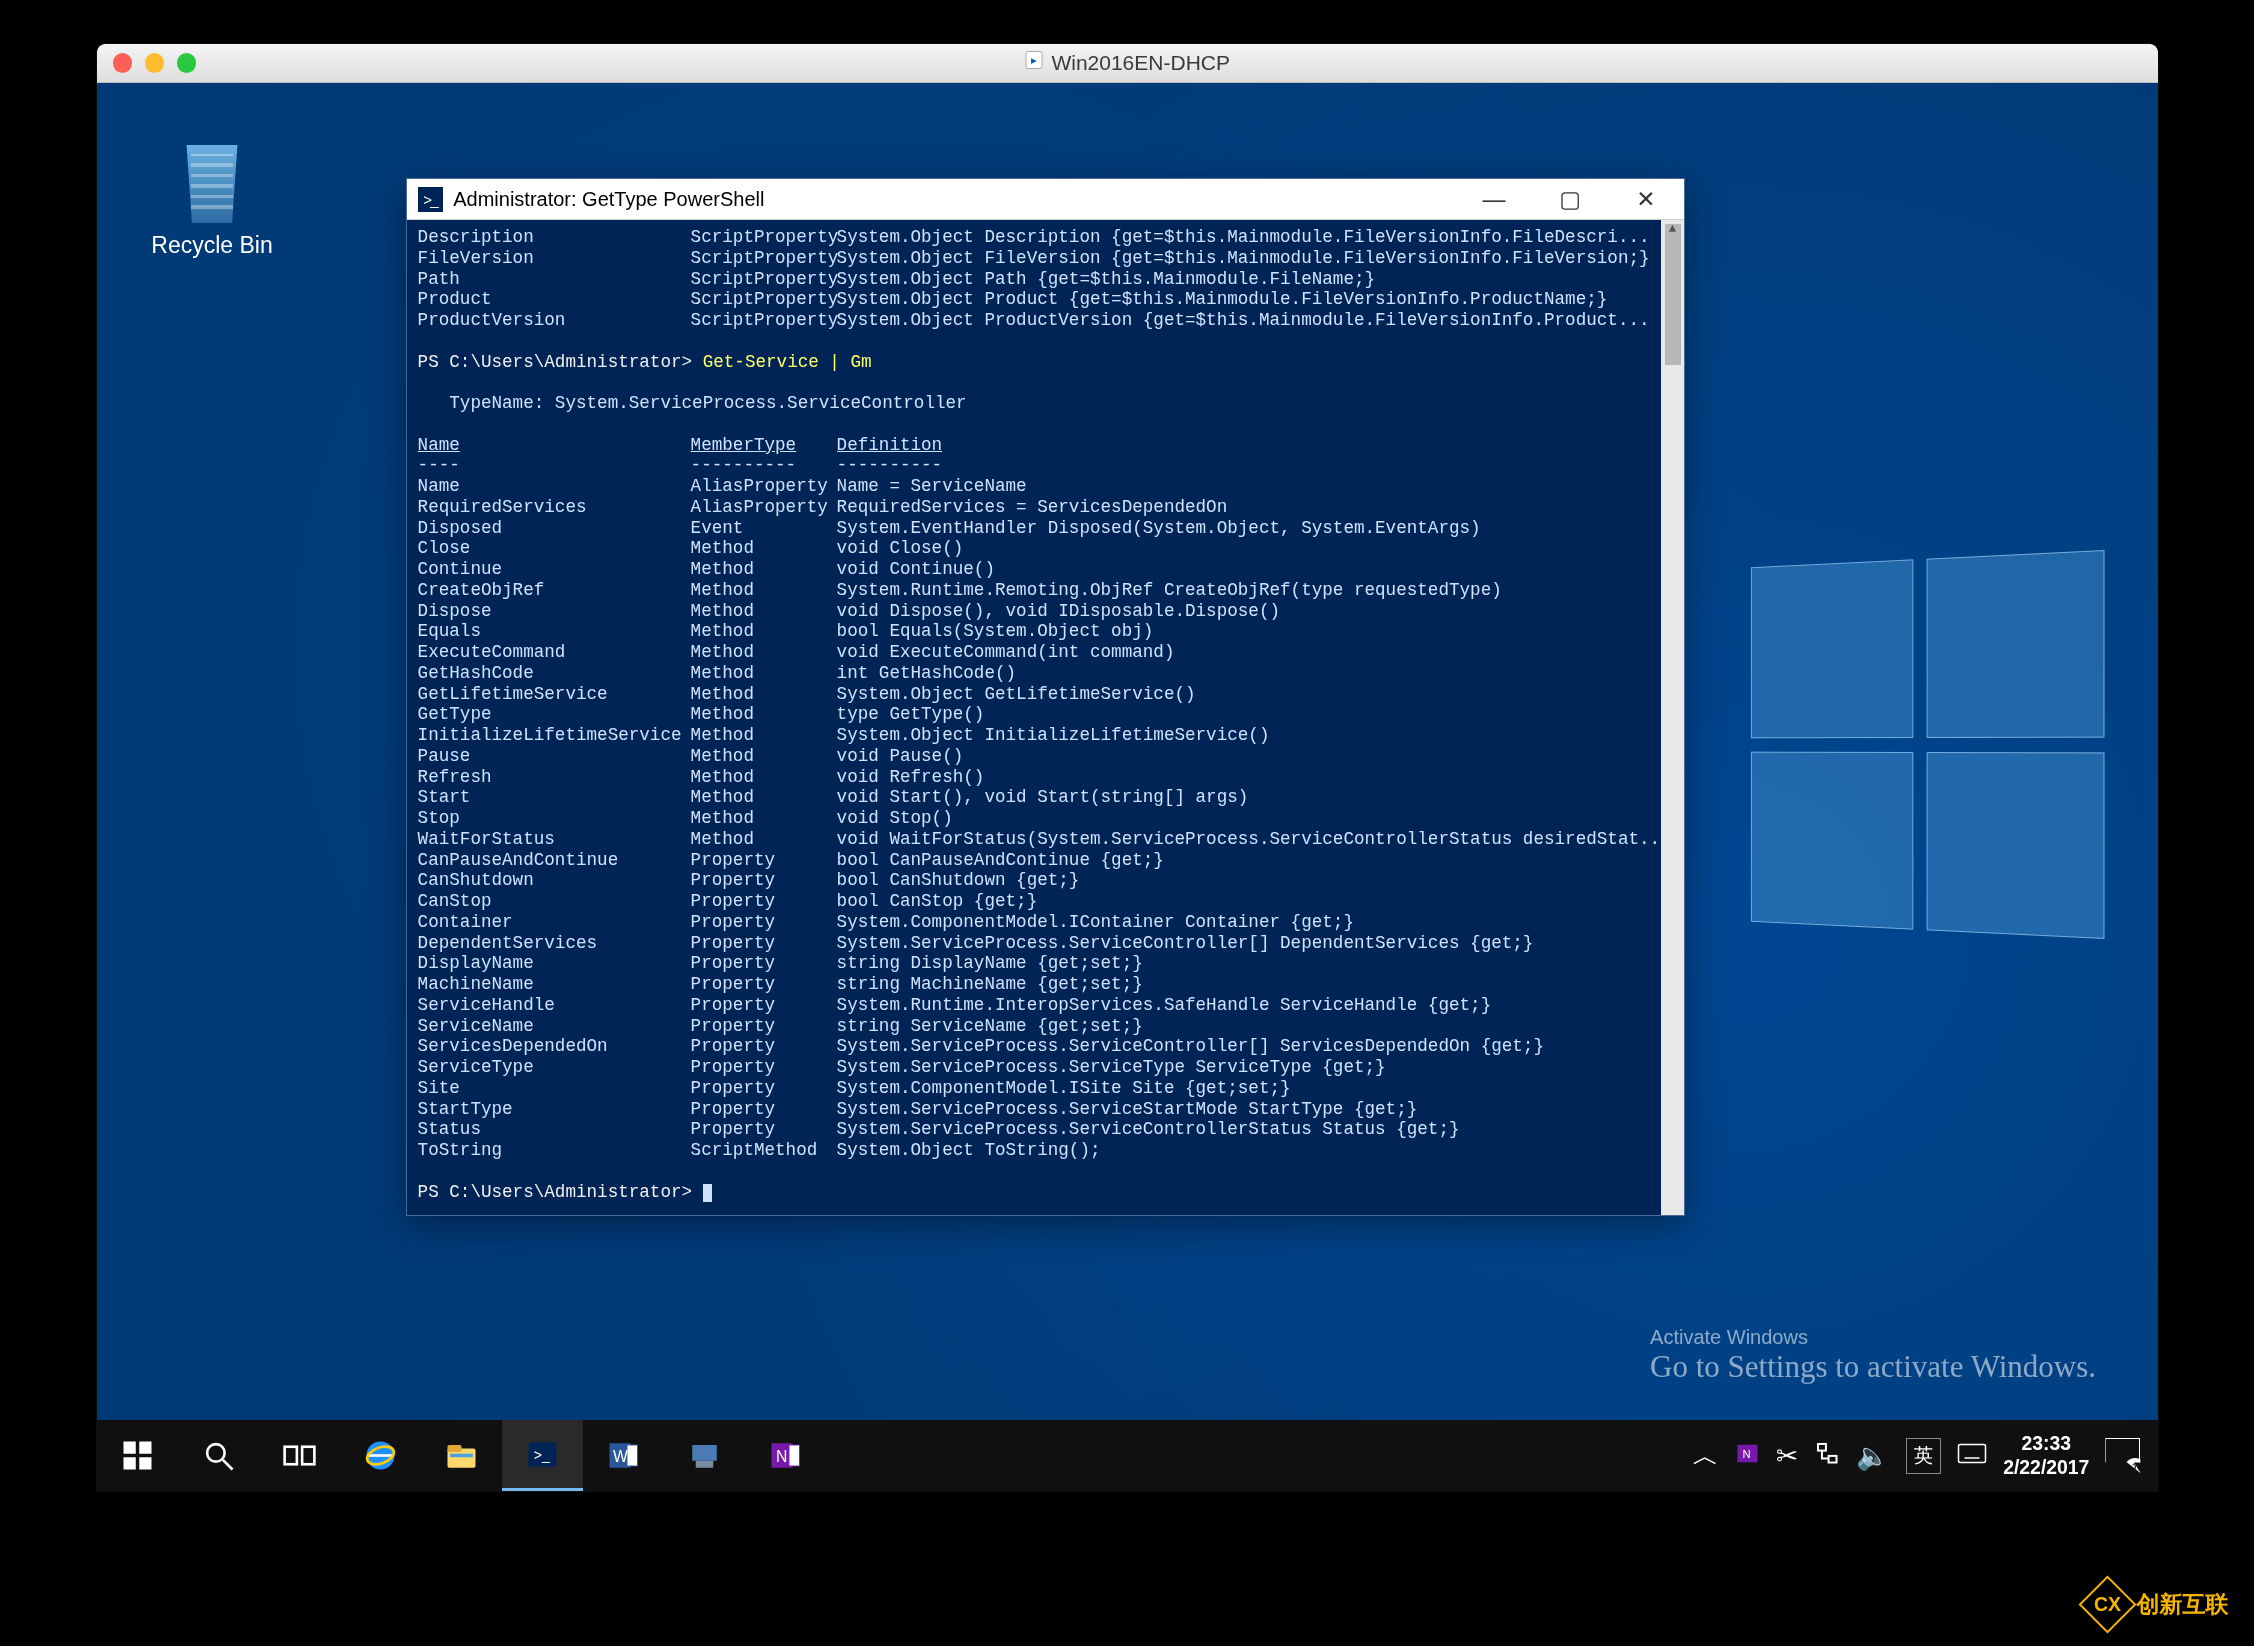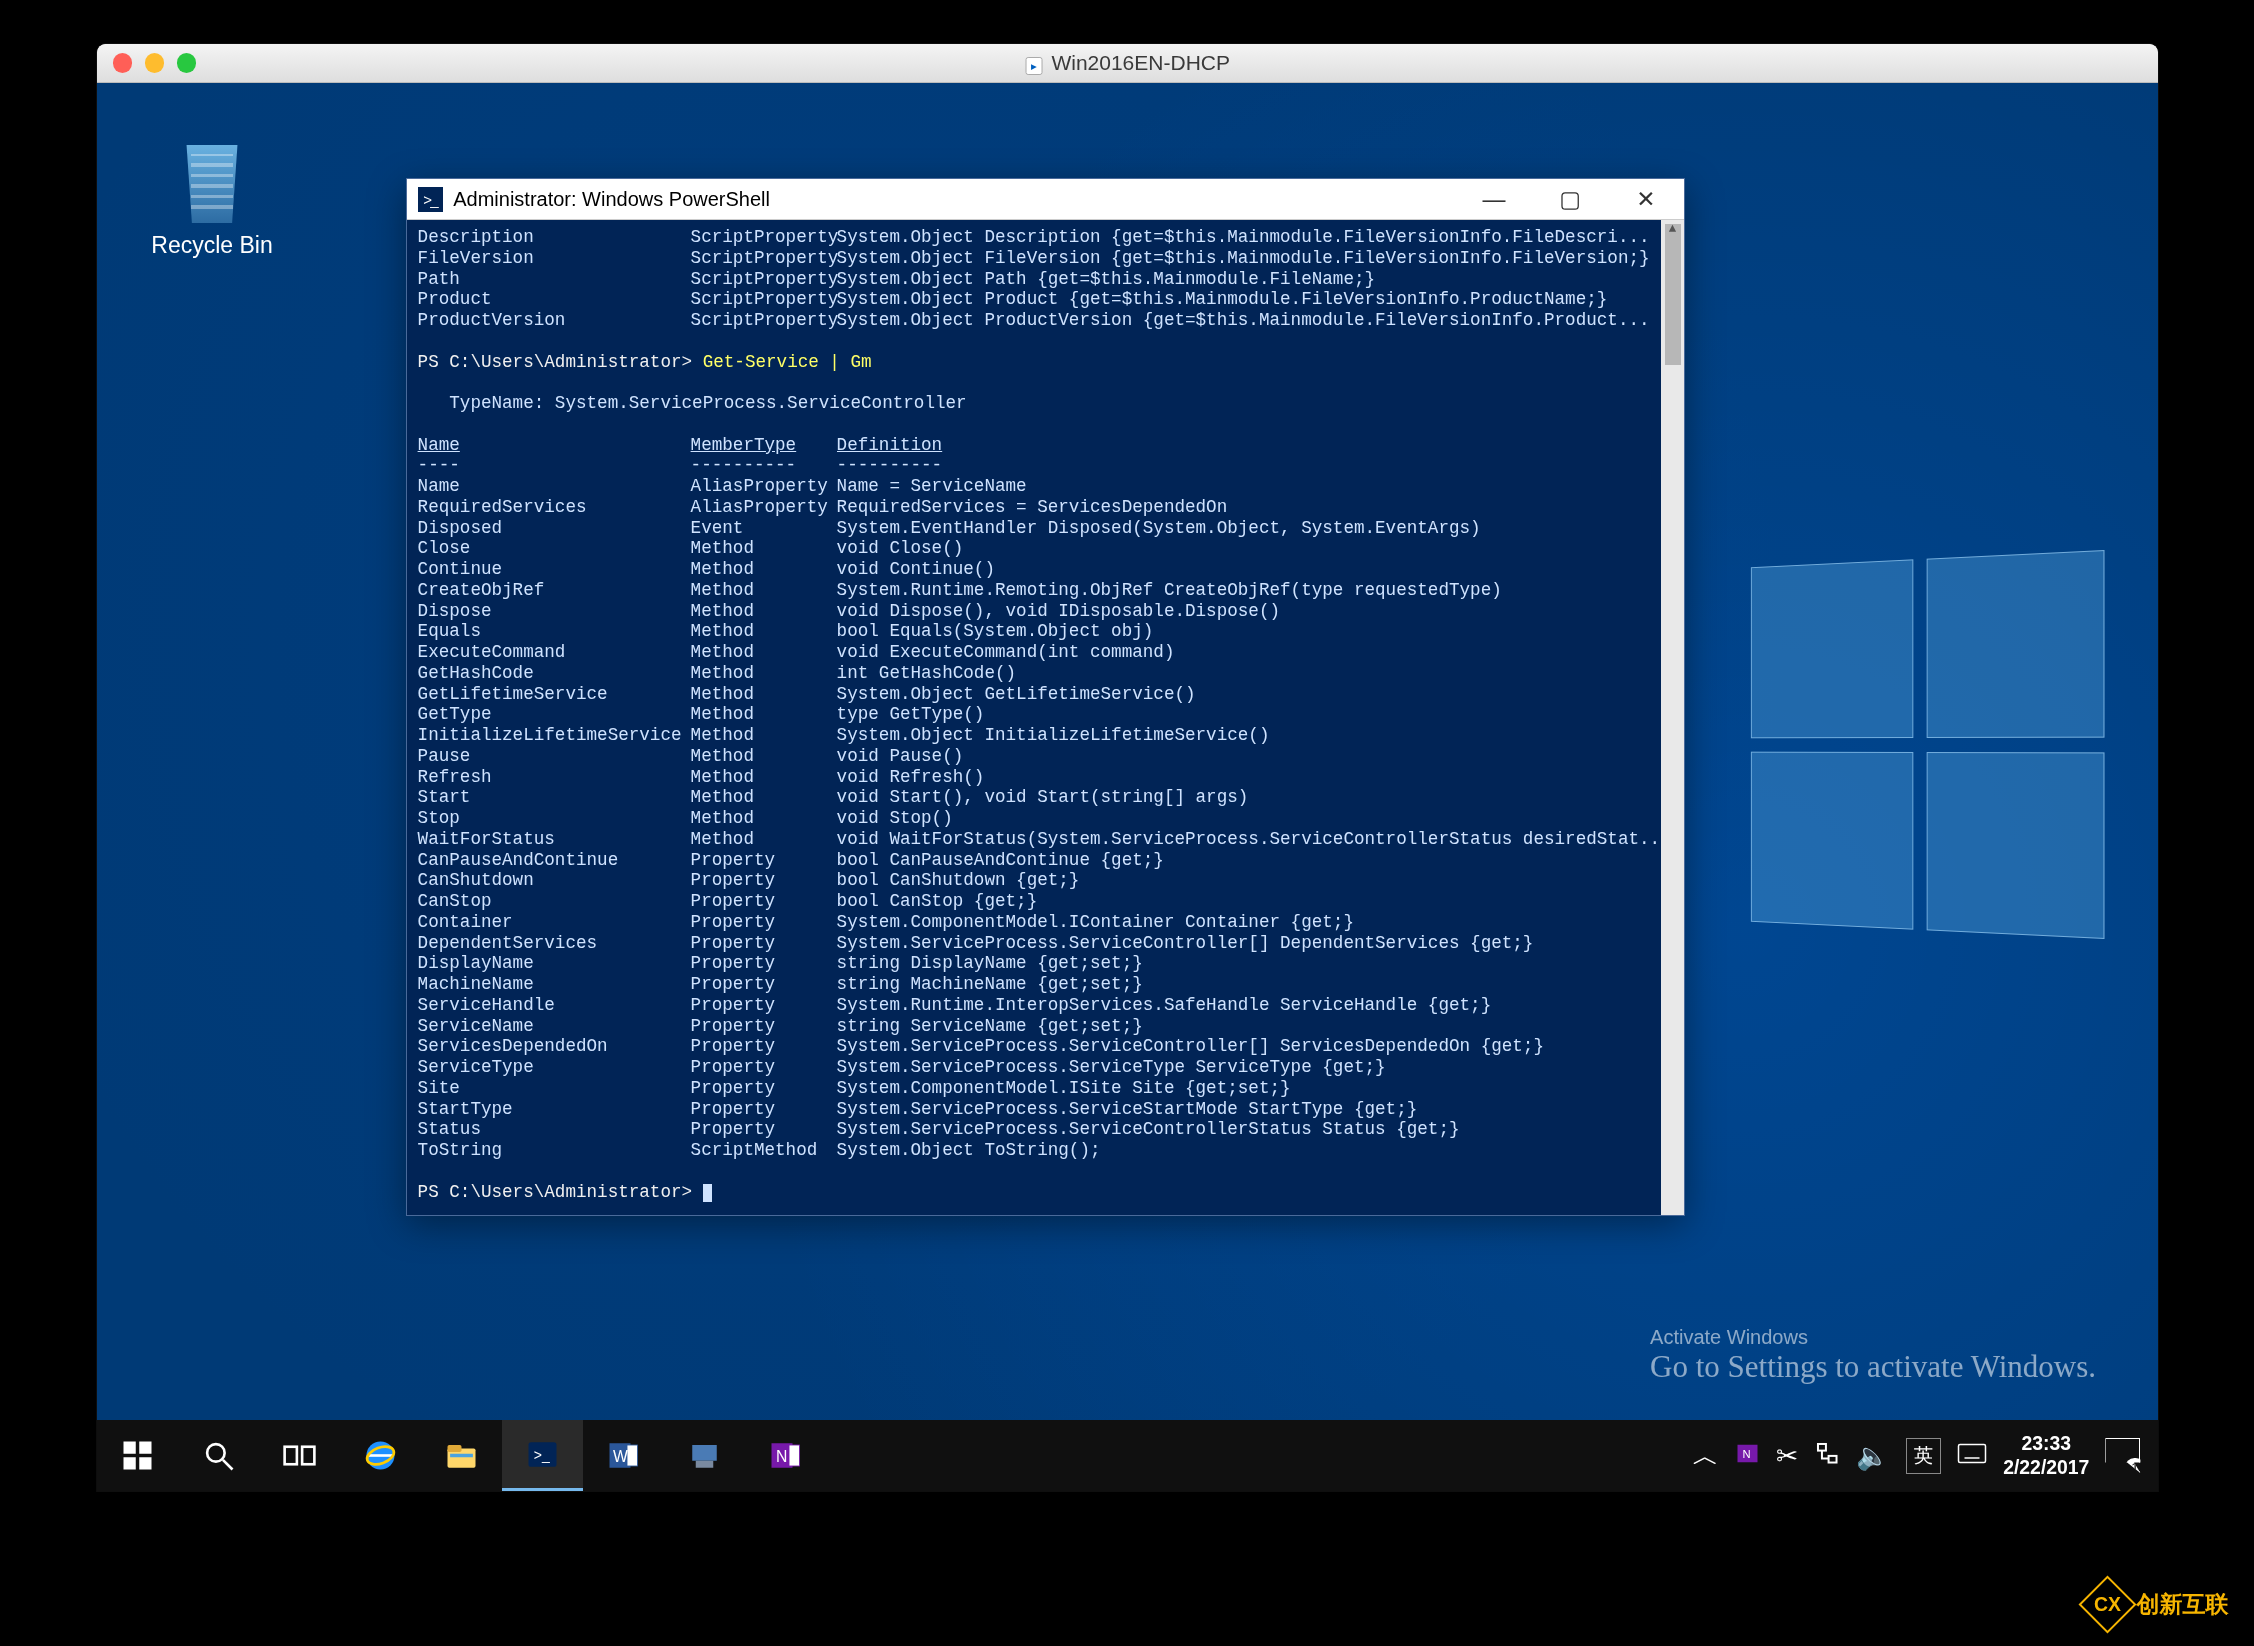--- a/index.html
+++ b/index.html
@@ -27,21 +27,21 @@
   background: linear-gradient(#f4f4f4,#dedede);
   display: flex; align-items: center;
   position: relative;
   border-bottom: 0.9px solid #bcbcbc;
 }
 .traffic-lights { display:flex; gap:12.4px; margin-left:16px; }
 .traffic-lights span { width:19.4px; height:19.4px; border-radius:50%; display:block; }
 .tl-close { background:#ff5f57; }
 .tl-min { background:#febc2e; }
 .tl-zoom { background:#28c840; }
-.mac-title { position:absolute; left:50%; transform:translateX(-50%); font-size:21px; color:#3a3a3a; display:flex; align-items:flex-end; gap:8.8px;}
+.mac-title { position:absolute; left:50%; transform:translateX(-50%); font-size:21px; color:#3a3a3a; display:flex; align-items:flex-start; gap:8.8px;}
 .mac-title-icon { width:17.6px; height:17.6px; background:#fff; border:0.9px solid #aaa; border-radius:2.6px; display:flex; align-items:center; justify-content:center;}
 .mac-title-icon::after { content:"▸"; font-size:11.5px; color:#0060c0; }
 
 
 .win-desktop {
   position:absolute; top:39px; left:0; right:0; bottom:0;
   background:
     radial-gradient(circle at 80% 60%, rgba(0,120,255,.20), transparent 55%),
     radial-gradient(circle at 38% 40%, rgba(0,80,180,.14), transparent 60%),
     #003a76;
@@ -191,21 +191,21 @@
     </div>
 
     <div class="activate-wm">
       <div class="l1">Activate Windows</div>
       <div class="l2">Go to Settings to activate Windows.</div>
     </div>
 
     <div class="ps-window">
       <div class="ps-titlebar">
         <span class="ps-icon"></span>
-        <span>Administrator: Windows PowerShell</span>
+        <span>Administrator: GetType PowerShell</span>
         <div class="ps-winbtns">
           <div>—</div>
           <div>▢</div>
           <div>✕</div>
         </div>
       </div>
       <div class="ps-body"><div class="ps-scroll"></div><div id="ps-text"><div class="row"><span class="col-name">Description</span><span class="col-type">ScriptProperty</span><span class="col-def">System.Object Description {get=$this.Mainmodule.FileVersionInfo.FileDescri...</span></div><div class="row"><span class="col-name">FileVersion</span><span class="col-type">ScriptProperty</span><span class="col-def">System.Object FileVersion {get=$this.Mainmodule.FileVersionInfo.FileVersion;}</span></div><div class="row"><span class="col-name">Path</span><span class="col-type">ScriptProperty</span><span class="col-def">System.Object Path {get=$this.Mainmodule.FileName;}</span></div><div class="row"><span class="col-name">Product</span><span class="col-type">ScriptProperty</span><span class="col-def">System.Object Product {get=$this.Mainmodule.FileVersionInfo.ProductName;}</span></div><div class="row"><span class="col-name">ProductVersion</span><span class="col-type">ScriptProperty</span><span class="col-def">System.Object ProductVersion {get=$this.Mainmodule.FileVersionInfo.Product...</span></div><br><div><span class="c-white">PS C:\Users\Administrator&gt; </span><span class="c-yellow">Get-Service | Gm</span></div><br><div>   TypeName: System.ServiceProcess.ServiceController</div><br><div class="row"><span class="col-name c-underline">Name</span><span class="col-type c-underline">MemberType</span><span class="col-def c-underline">Definition</span></div><div class="row"><span class="col-name">----</span><span class="col-type">----------</span><span class="col-def">----------</span></div><div class="row"><span class="col-name">Name</span><span class="col-type">AliasProperty</span><span class="col-def">Name = ServiceName</span></div><div class="row"><span class="col-name">RequiredServices</span><span class="col-type">AliasProperty</span><span class="col-def">RequiredServices = ServicesDependedOn</span></div><div class="row"><span class="col-name">Disposed</span><span class="col-type">Event</span><span class="col-def">System.EventHandler Disposed(System.Object, System.EventArgs)</span></div><div class="row"><span class="col-name">Close</span><span class="col-type">Method</span><span class="col-def">void Close()</span></div><div class="row"><span class="col-name">Continue</span><span class="col-type">Method</span><span class="col-def">void Continue()</span></div><div class="row"><span class="col-name">CreateObjRef</span><span class="col-type">Method</span><span class="col-def">System.Runtime.Remoting.ObjRef CreateObjRef(type requestedType)</span></div><div class="row"><span class="col-name">Dispose</span><span class="col-type">Method</span><span class="col-def">void Dispose(), void IDisposable.Dispose()</span></div><div class="row"><span class="col-name">Equals</span><span class="col-type">Method</span><span class="col-def">bool Equals(System.Object obj)</span></div><div class="row"><span class="col-name">ExecuteCommand</span><span class="col-type">Method</span><span class="col-def">void ExecuteCommand(int command)</span></div><div class="row"><span class="col-name">GetHashCode</span><span class="col-type">Method</span><span class="col-def">int GetHashCode()</span></div><div class="row"><span class="col-name">GetLifetimeService</span><span class="col-type">Method</span><span class="col-def">System.Object GetLifetimeService()</span></div><div class="row"><span class="col-name">GetType</span><span class="col-type">Method</span><span class="col-def">type GetType()</span></div><div class="row"><span class="col-name">InitializeLifetimeService</span><span class="col-type">Method</span><span class="col-def">System.Object InitializeLifetimeService()</span></div><div class="row"><span class="col-name">Pause</span><span class="col-type">Method</span><span class="col-def">void Pause()</span></div><div class="row"><span class="col-name">Refresh</span><span class="col-type">Method</span><span class="col-def">void Refresh()</span></div><div class="row"><span class="col-name">Start</span><span class="col-type">Method</span><span class="col-def">void Start(), void Start(string[] args)</span></div><div class="row"><span class="col-name">Stop</span><span class="col-type">Method</span><span class="col-def">void Stop()</span></div><div class="row"><span class="col-name">WaitForStatus</span><span class="col-type">Method</span><span class="col-def">void WaitForStatus(System.ServiceProcess.ServiceControllerStatus desiredStat...</span></div><div class="row"><span class="col-name">CanPauseAndContinue</span><span class="col-type">Property</span><span class="col-def">bool CanPauseAndContinue {get;}</span></div><div class="row"><span class="col-name">CanShutdown</span><span class="col-type">Property</span><span class="col-def">bool CanShutdown {get;}</span></div><div class="row"><span class="col-name">CanStop</span><span class="col-type">Property</span><span class="col-def">bool CanStop {get;}</span></div><div class="row"><span class="col-name">Container</span><span class="col-type">Property</span><span class="col-def">System.ComponentModel.IContainer Container {get;}</span></div><div class="row"><span class="col-name">DependentServices</span><span class="col-type">Property</span><span class="col-def">System.ServiceProcess.ServiceController[] DependentServices {get;}</span></div><div class="row"><span class="col-name">DisplayName</span><span class="col-type">Property</span><span class="col-def">string DisplayName {get;set;}</span></div><div class="row"><span class="col-name">MachineName</span><span class="col-type">Property</span><span class="col-def">string MachineName {get;set;}</span></div><div class="row"><span class="col-name">ServiceHandle</span><span class="col-type">Property</span><span class="col-def">System.Runtime.InteropServices.SafeHandle ServiceHandle {get;}</span></div><div class="row"><span class="col-name">ServiceName</span><span class="col-type">Property</span><span class="col-def">string ServiceName {get;set;}</span></div><div class="row"><span class="col-name">ServicesDependedOn</span><span class="col-type">Property</span><span class="col-def">System.ServiceProcess.ServiceController[] ServicesDependedOn {get;}</span></div><div class="row"><span class="col-name">ServiceType</span><span class="col-type">Property</span><span class="col-def">System.ServiceProcess.ServiceType ServiceType {get;}</span></div><div class="row"><span class="col-name">Site</span><span class="col-type">Property</span><span class="col-def">System.ComponentModel.ISite Site {get;set;}</span></div><div class="row"><span class="col-name">StartType</span><span class="col-type">Property</span><span class="col-def">System.ServiceProcess.ServiceStartMode StartType {get;}</span></div><div class="row"><span class="col-name">Status</span><span class="col-type">Property</span><span class="col-def">System.ServiceProcess.ServiceControllerStatus Status {get;}</span></div><div class="row"><span class="col-name">ToString</span><span class="col-type">ScriptMethod</span><span class="col-def">System.Object ToString();</span></div><br><div><span class="c-white">PS C:\Users\Administrator&gt; </span><span class="cursor"></span></div></div></div>
     </div>
 
     <div class="taskbar">

